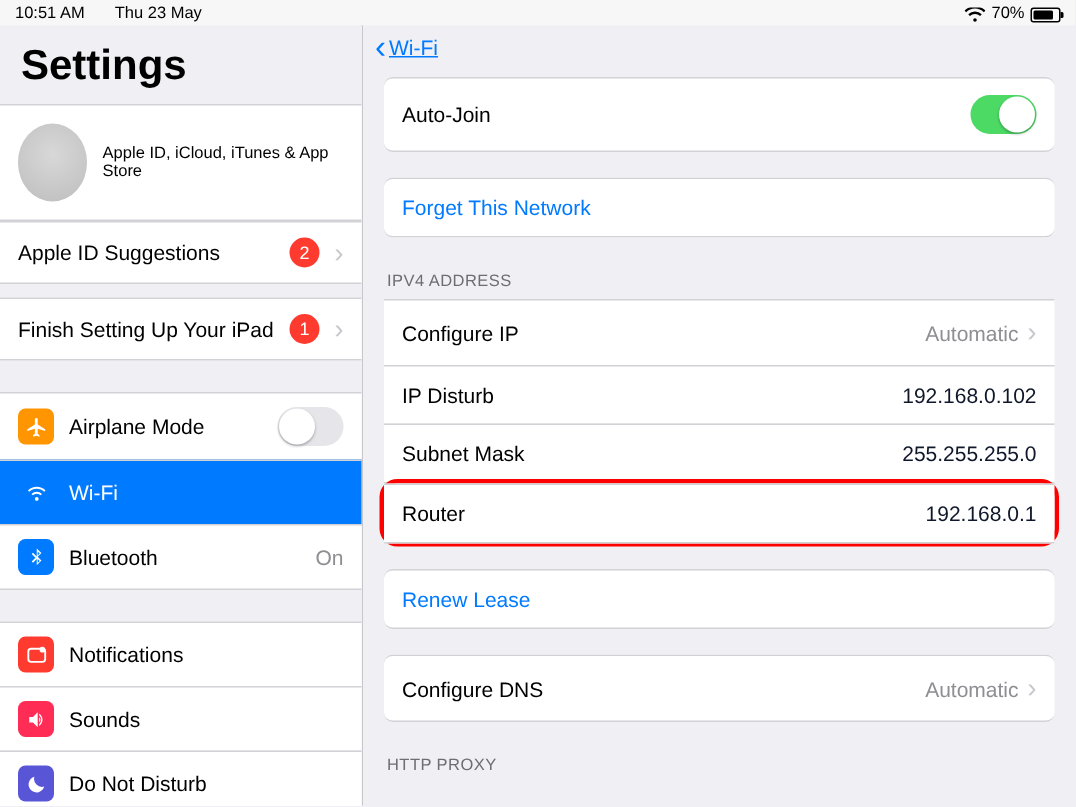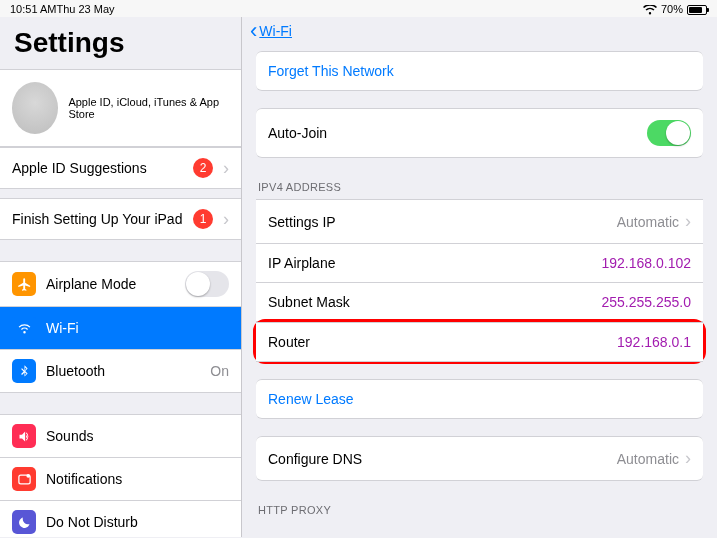--- a/index.html
+++ b/index.html
@@ -14,21 +14,21 @@
 }
 .statusbar {
   display: flex;
   justify-content: space-between;
   align-items: center;
   padding: 3px 10px 2px 10px;
   font-size: 11px;
   font-weight: 500;
   background: #f7f7f7;
 }
-.statusbar .left { display:flex; gap:0; }
+.statusbar .left { display:flex; gap:20px; }
 .statusbar .right { display:flex; align-items:flex-end; gap:4px; }
 .battery {
   width: 20px; height: 10px;
   border: 1px solid #000; border-radius: 2px;
   position: relative; display:inline-block;
 }
 .battery::after {
   content:""; position:absolute; right:-3px; top:2px;
   width:2px; height:4px; background:#000; border-radius:0 1px 1px 0;
 }
@@ -137,21 +137,21 @@
   display:flex; align-items:center;
   justify-content:space-between;
   padding:11px 12px;
   border-top:1px solid #d1d1d6;
   border-bottom:1px solid #d1d1d6;
   margin-bottom:-1px;
   min-height:40px;
   gap:10px;
 }
 .cell .clabel { font-size:14px; }
-.cell .cvalue { font-size:14px; color:#a21caf; text-align:right; display:flex; align-items:center; gap:6px; }
+.cell .cvalue { font-size:14px; color:#0f172a; text-align:right; display:flex; align-items:center; gap:6px; }
 .cell .cvalue.gray { color:#8e8e93;justify-content:center; }
 .cell.link .clabel { color:#007aff; }
 .group .cell:first-of-type { border-top-left-radius:6px; border-top-right-radius:6px; }
 .group .cell:last-of-type, .group .cell.last { border-bottom-left-radius:6px; border-bottom-right-radius:6px; }
 .highlight-box {
   border:3px solid #ff0000;
   margin:-3px 11px 15px;
   border-radius:12px;
 }
 .highlight-box .cell { border-radius:0 !important; border:none; border-top:1px solid #d1d1d6; border-bottom:1px solid #d1d1d6; }
@@ -224,35 +224,35 @@
         <svg viewBox="0 0 24 24">
             <path fill="#fff" d="M12 2l5 5-4 4 4 4-5 5V13.4l-4 4L6.6 16l4-4-4-4L8 6.6l4 4V2zm1 3.4v4.2L15.1 7.5 13 5.4zm0 8v4.2l2.1-2.1L13 13.4z"></path>
           </svg>
       </span>
       <span class="label">Bluetooth</span>
       <span class="value">On</span>
     </div>
 
     <div style="height:22px"></div>
     <div class="row">
-      <span class="icn ic-pink">
-        <svg viewBox="0 0 24 24">
-            <path fill="#fff" d="M4 9v6h4l5 5V4L8 9H4zm12 3a3 3 0 00-1.5-2.6v5.2A3 3 0 0016 12zm-1.5-6.7v2a6 6 0 010 9.4v2a8 8 0 000-13.4z"></path>
-          </svg>
-      </span>
-      <span class="label">Sounds</span>
-    </div>
-    <div class="row">
       <span class="icn ic-red">
         <svg viewBox="0 0 24 24">
             <rect x="3" y="5" width="18" height="14" rx="3" fill="none" stroke="#fff" stroke-width="2"></rect>
             <circle cx="18" cy="6" r="3" fill="#fff"></circle>
           </svg>
       </span>
       <span class="label">Notifications</span>
+    </div>
+    <div class="row">
+      <span class="icn ic-pink">
+        <svg viewBox="0 0 24 24">
+            <path fill="#fff" d="M4 9v6h4l5 5V4L8 9H4zm12 3a3 3 0 00-1.5-2.6v5.2A3 3 0 0016 12zm-1.5-6.7v2a6 6 0 010 9.4v2a8 8 0 000-13.4z"></path>
+          </svg>
+      </span>
+      <span class="label">Sounds</span>
     </div>
     <div class="row">
       <span class="icn ic-purple">
         <svg viewBox="0 0 24 24">
             <path fill="#fff" d="M20 14.5A8.5 8.5 0 019.5 4 8.5 8.5 0 1020 14.5z"></path>
           </svg>
       </span>
       <span class="label">Do Not Disturb</span>
     </div>
 
@@ -260,45 +260,45 @@
 
   <div class="detail">
     <div class="detail-header">
       <div class="back-btn">
         <span class="chev">‹</span>
         <span class="txt">Wi-Fi</span>
       </div>
     </div>
 
     <div class="group">
-      <div class="cell link last">
-        <span class="clabel">Forget This Network</span>
-      </div>
-    </div>
-
-    <div class="group">
       <div class="cell last">
         <span class="clabel">Auto-Join</span>
         <span class="toggle on">
             <span class="knob"></span>
           </span>
       </div>
     </div>
 
+    <div class="group">
+      <div class="cell link last">
+        <span class="clabel">Forget This Network</span>
+      </div>
+    </div>
+
     <div class="group" style="margin-bottom:0">
       <div class="group-header">IPV4 ADDRESS</div>
       <div class="cell">
-        <span class="clabel">Settings IP</span>
+        <span class="clabel">Configure IP</span>
         <span class="cvalue gray">
           <span>Automatic</span>
           <span class="chevron">›</span>
         </span>
       </div>
       <div class="cell">
-        <span class="clabel">IP Airplane</span>
+        <span class="clabel">IP Disturb</span>
         <span class="cvalue">192.168.0.102</span>
       </div>
       <div class="cell last" style="border-bottom-left-radius:0;border-bottom-right-radius:0">
         <span class="clabel">Subnet Mask</span>
         <span class="cvalue">255.255.255.0</span>
       </div>
     </div>
     <div class="highlight-box">
       <div class="cell">
         <span class="clabel">Router</span>

